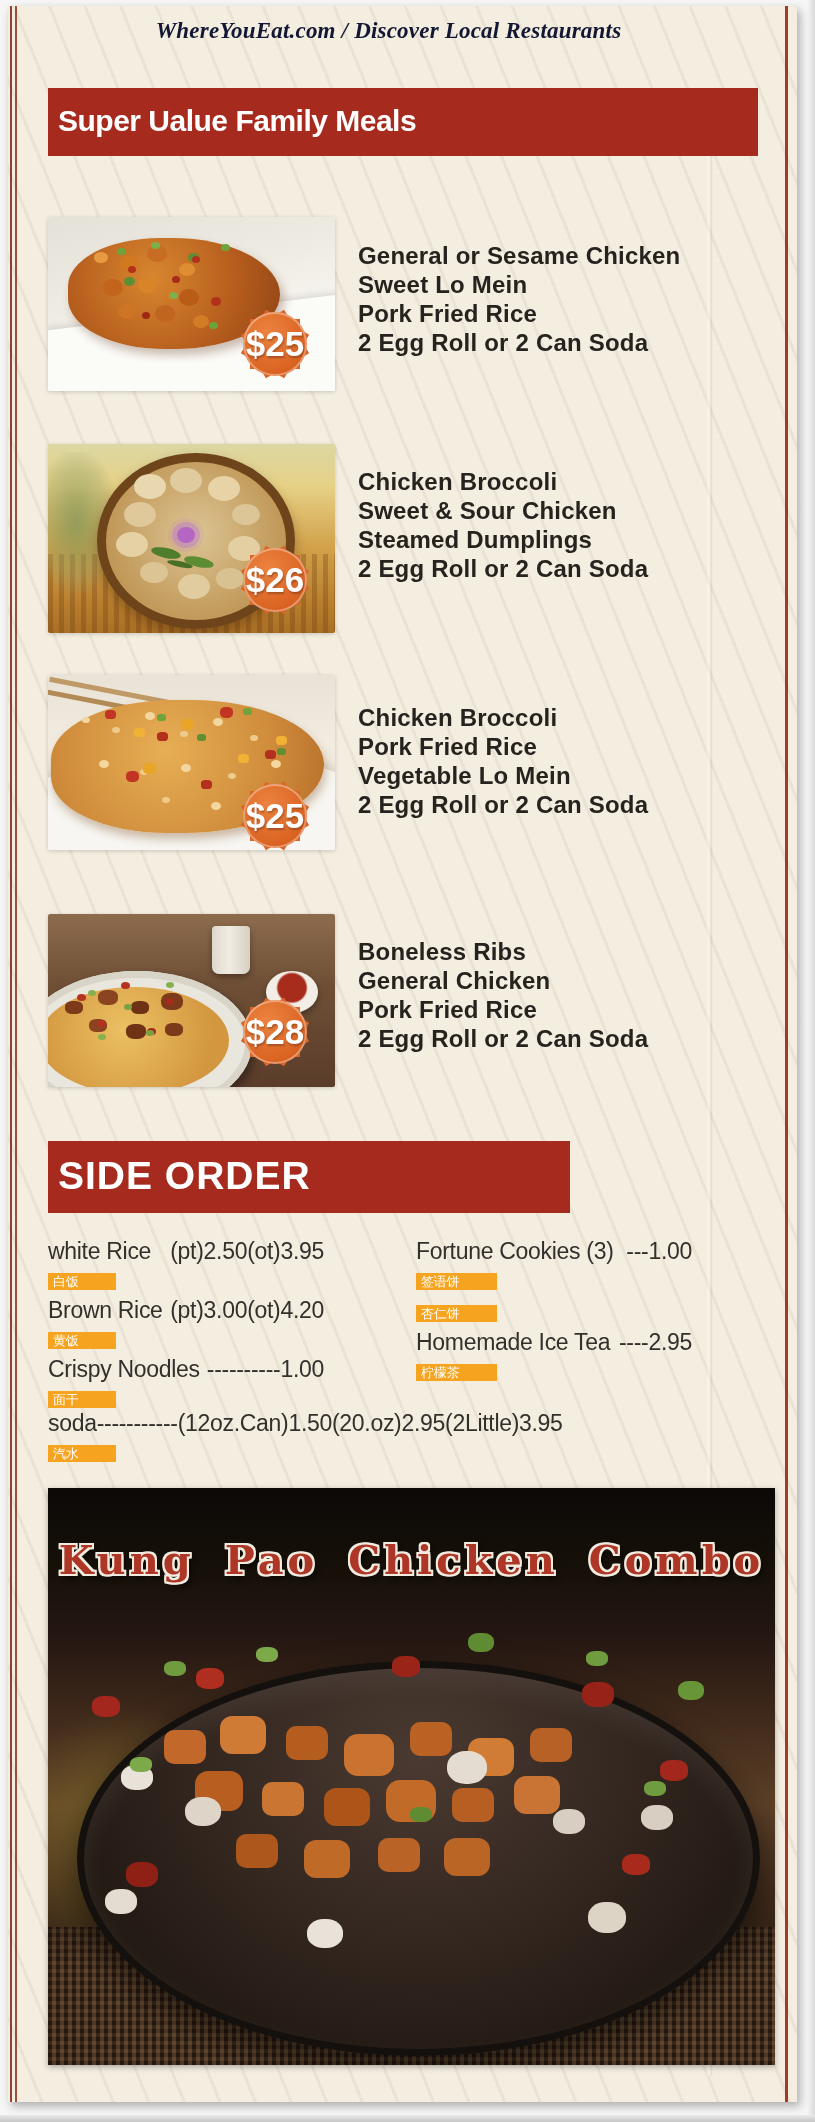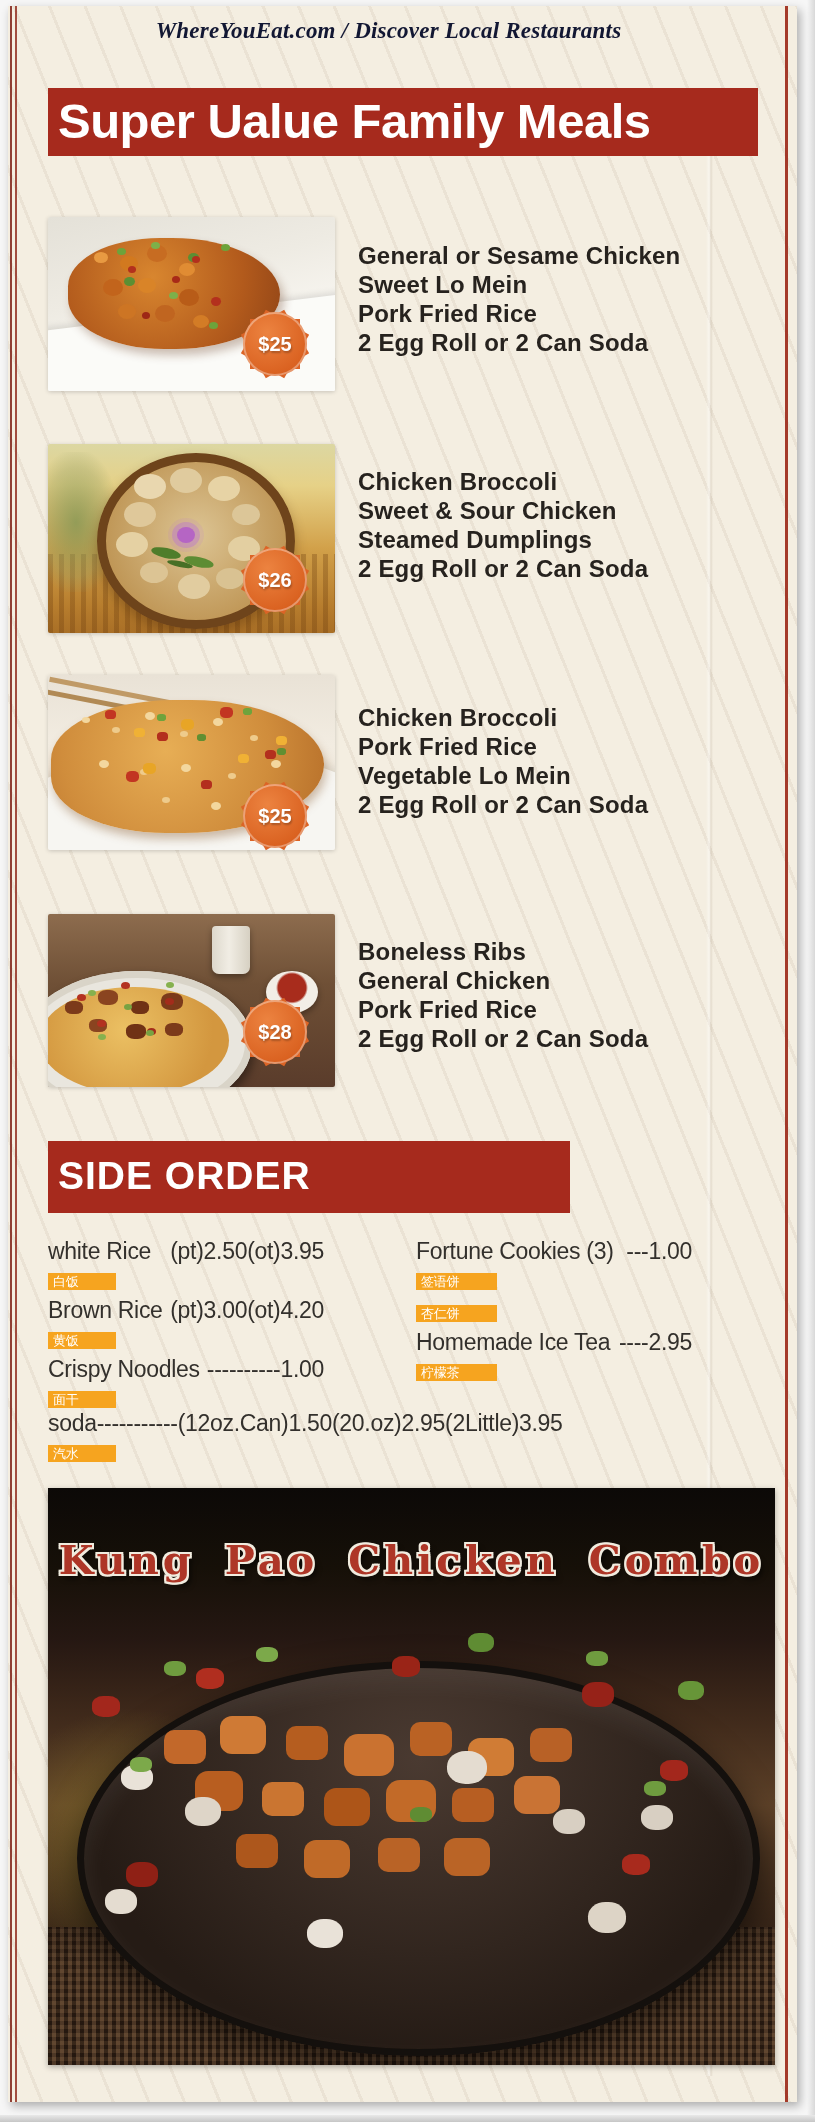--- a/index.html
+++ b/index.html
@@ -30,21 +30,21 @@
 
   .site-line {
     position:absolute; top:12px; left:0; width:100%; text-align:center;
     transform:translateX(-14px);
     font-family:"Liberation Serif", serif; font-style:italic; font-weight:bold;
     font-size:23px; color:#121733; letter-spacing:.2px;
   }
 
   .banner { position:absolute; background:#a62a1d; color:#fff; font-weight:bold; }
   .banner-top { left:40px; top:82px; width:700px; height:68px;
-    font-size:49px; line-height:66px; padding-left:10px; letter-spacing:-0.5px; }
+    font-size:30px; line-height:66px; padding-left:10px; letter-spacing:-0.5px; }
   .banner-side { left:40px; top:1135px; width:512px; height:72px;
     font-size:39px; line-height:70px; padding-left:10px; letter-spacing:1px; }
 
   
   .photo { position:absolute; left:40px; width:287px; overflow:hidden; border-radius:2px;
     box-shadow:0 1px 4px rgba(0,0,0,.18); }
   .photo i { position:absolute; display:block; }
 
   .p1 { top:211px; height:174px;
     background:linear-gradient(165deg,#e4e1d8 0%,#eeebe3 38%,#f9f7f2 70%,#ffffff 100%); }
@@ -128,21 +128,21 @@
     font-size:24px; line-height:29px; color:#26221e; letter-spacing:.2px; }
   .badge { position:absolute; width:74px; height:74px; }
   .badge i { position:absolute; display:block; }
   .badge .st { left:12px; top:12px; width:50px; height:50px; background:#dc6426; }
   .badge .st.b { transform:rotate(30deg); }
   .badge .st.c { transform:rotate(60deg); }
   .badge .core { left:5px; top:5px; width:64px; height:64px; border-radius:50%;
     background:radial-gradient(circle at 38% 32%, #ec8340, #d9601f 75%);
     box-shadow:inset 0 0 0 2px rgba(255,255,255,.35); }
   .badge .bprice { position:absolute; left:0; top:0; width:100%; height:100%; text-align:center;
-    line-height:74px; color:#fff; font-weight:bold; font-size:20px;
+    line-height:74px; color:#fff; font-weight:bold; font-size:35px;
     text-shadow:1px 2px 2px rgba(0,0,0,.25); }
 
   
   .so-col { position:absolute; top:1232px; width:276px; font-size:23px; color:#33302c; letter-spacing:-.3px; }
   .so-row { margin-bottom:5px; }
   .so-line { display:flex; line-height:27px; white-space:nowrap; }
   .so-line .price { margin-left:auto; }
   .so-tag { display:inline-block; background:#f6a41f; color:#fff; font-size:13px; line-height:17px;
     padding:0 38px 0 5px; margin-top:1px; font-family:"DejaVu Sans", sans-serif; }
   .soda-block { position:absolute; left:40px; top:1404px; width:737px; font-size:23px; color:#33302c; letter-spacing:-.3px; }

